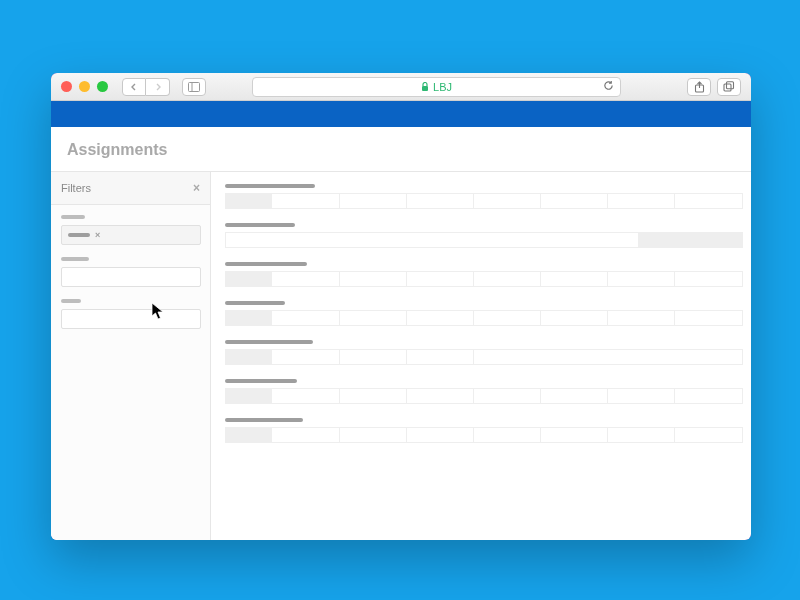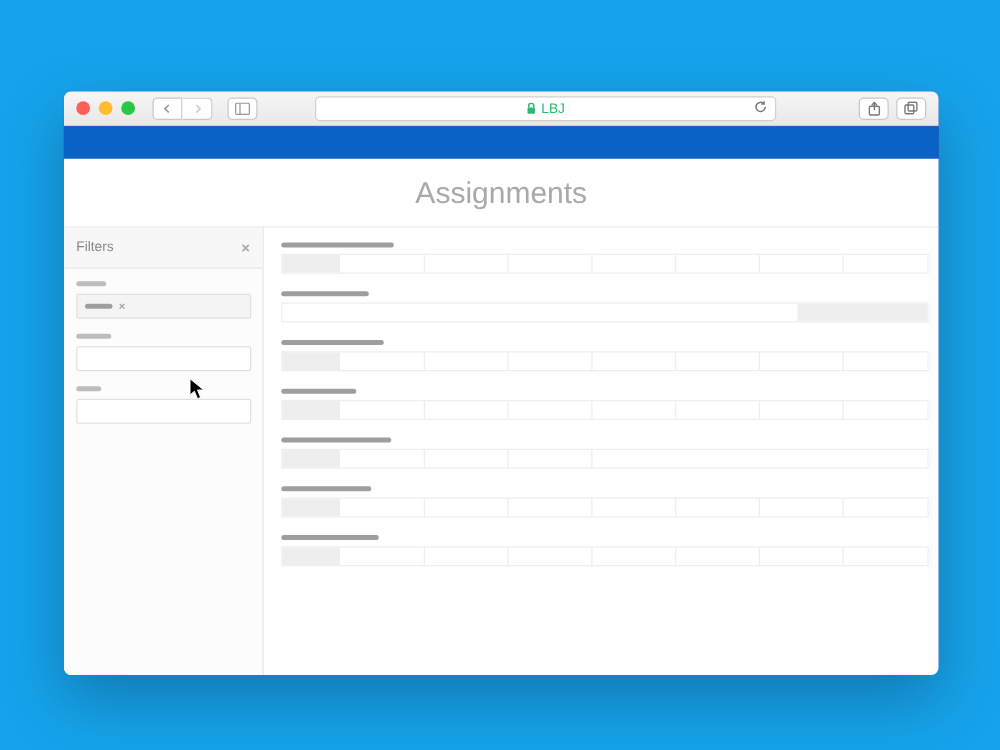--- a/index.html
+++ b/index.html
@@ -10,27 +10,26 @@
     font-family: -apple-system, BlinkMacSystemFont, "Helvetica Neue", Arial, sans-serif;
     overflow: hidden;
     position: relative;
   }
   .window {
     position: absolute;
     left: 51px;
     top: 73px;
     width: 700px;
     height: 467px;
-    background: #1d4ed8;
+    background: #4c1d95;
     border-radius: 6px;
     box-shadow: 0 20px 50px rgba(0,0,0,0.25);
     overflow: hidden;
     display: flex;
     flex-direction: column;
-    text-align: center;
   }
   .titlebar {
     height: 28px;
     background: linear-gradient(#f6f6f6, #e8e8e8);
     border-bottom: 1px solid #d0d0d0;
     display: flex;
     align-items: center;
     padding: 0 10px;
     gap: 6px;
   }
@@ -94,22 +93,22 @@
     background: #0a63c4;
   }
   .content {
     flex: 1;
     display: flex;
     flex-direction: column;
     background: #fff;
     overflow: hidden;
   }
   .pagetitle {
-    font-size: 24px;
-    font-weight: 400;
+    font-size: 16px;
+    font-weight: 700;
     color: #a9a9a9;
     padding: 14px 16px 12px;
   }
   .body {
     flex: 1;
     display: flex;
     overflow: hidden;
   }
   .filters {
     width: 160px;

